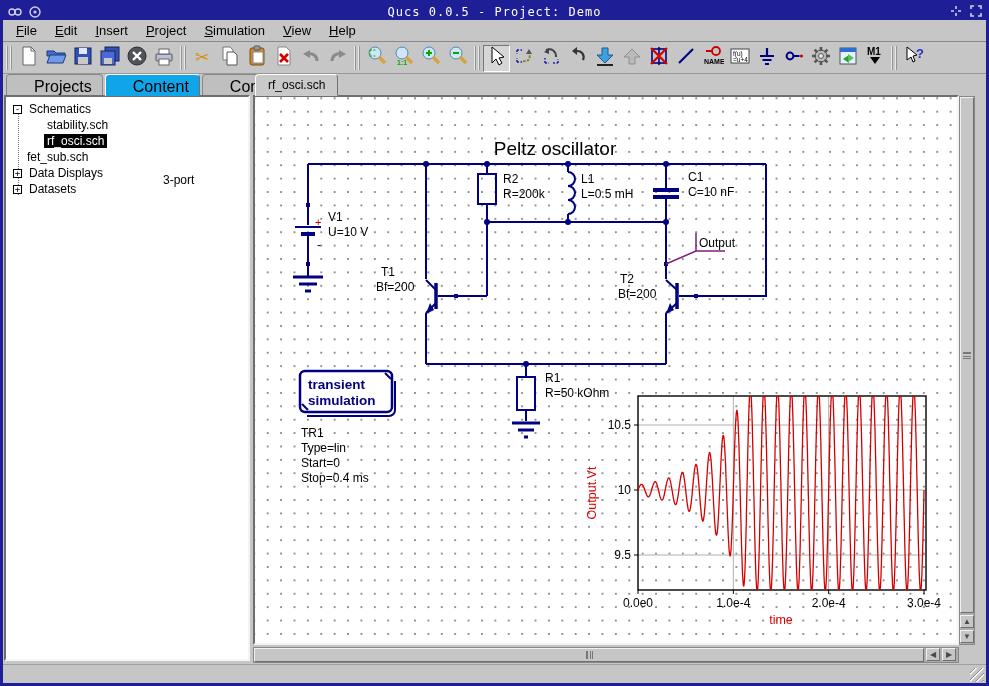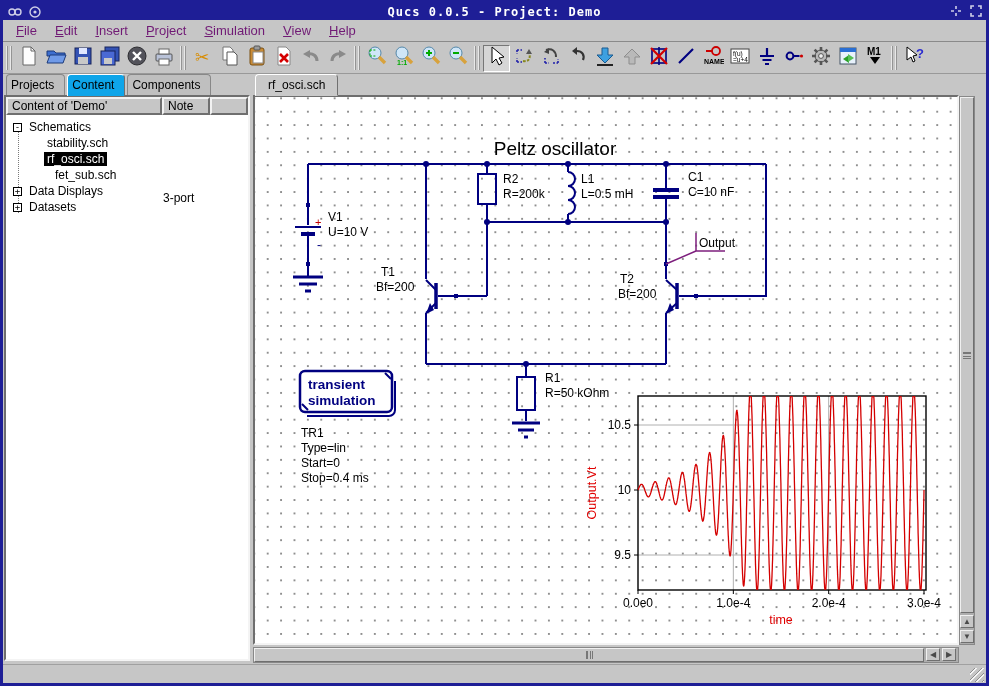--- a/index.html
+++ b/index.html
@@ -5,37 +5,37 @@
   html,body{margin:0;padding:0;background:#555;}
   *{box-sizing:border-box;}
   .win{position:relative;width:989px;height:686px;background:#c6c6c6;
        border:3px solid #1e1e96;font-family:"Liberation Sans",sans-serif;
        overflow:hidden;}
   
   .titlebar{position:absolute;left:0;top:0;width:983px;height:17px;background:#1e1e96;
             display:flex;align-items:center;color:#fff;}
   .tb-ico{width:16px;height:13px;margin-left:4px;display:flex;align-items:center;justify-content:center;}
   .title-text{position:absolute;left:0;right:0;text-align:center;
-              font-family:"DejaVu Sans Mono",monospace;font-weight:bold;font-size:12px;letter-spacing:1px;}
+              font-family:"DejaVu Sans Mono",monospace;font-weight:normal;font-size:12px;letter-spacing:1px;}
   .winbtns{position:absolute;right:2px;top:1px;display:flex;gap:3px;}
   .winbtn{width:17px;height:14px;display:flex;align-items:center;justify-content:center;}
   
   .menubar{position:absolute;left:0;top:17px;width:983px;height:22px;background:#c6c6c6;
            border-bottom:1px solid #8a8a8a;display:flex;align-items:center;padding-left:4px;}
-  .menu-item{font-size:13px;color:#701a75;padding:2px 9px;cursor:default;}
+  .menu-item{font-size:13px;color:#000000;padding:2px 9px;cursor:default;}
   .menu-item u{text-decoration:underline;}
   
   .toolbar{position:absolute;left:0;top:40px;width:983px;height:31px;background:#c6c6c6;
            border-bottom:1px solid #999;display:flex;align-items:center;}
   .tb-handle{width:6px;height:24px;margin:0 3px;border-left:2px ridge #e8e8e8;border-right:2px ridge #e8e8e8;}
   .tbtn{width:27px;height:27px;display:flex;align-items:center;justify-content:center;border:1px solid transparent;}
   .tbtn.pressed{border:1px solid;border-color:#777 #fff #fff #777;background:#d6d6d6;}
   
   .side-tabs{position:absolute;left:3px;top:71px;display:flex;}
-  .tab{height:21px;padding:3px 10px 0 4px;font-size:12px;background:#bfbfbf;
+  .tab{height:21px;padding:3px 10px 0 27px;font-size:16px;background:#bfbfbf;
        border:1px solid #888;border-bottom:none;border-top-left-radius:4px;border-top-right-radius:4px;
        margin-right:2px;color:#000;}
   .tab.active{background:#0ea5e9;border-color:#fff #707070 #c9c9c9 #fff;height:22px;position:relative;z-index:3;}
   .side-panel{position:absolute;left:1px;top:92px;width:246px;height:566px;background:#fff;
               border:2px solid;border-color:#6e6e6e #f4f4f4 #f4f4f4 #6e6e6e;}
   .panel-header{display:flex;height:18px;background:#c6c6c6;}
   .hcell{border:2px solid;border-color:#f2f2f2 #6f6f6f #6f6f6f #f2f2f2;font-size:12px;
          padding:0 4px;background:#c6c6c6;white-space:nowrap;overflow:hidden;color:#000;}
   .tree{position:relative;font-size:12px;color:#000;padding-top:4px;}
   .trow{position:relative;height:16px;display:flex;align-items:center;}
@@ -335,38 +335,33 @@
       </div>
     </div>
 
   <div class="side-tabs" id="side-tabs">
       <div class="tab">Projects</div>
       <div class="tab active">Content</div>
       <div class="tab">Components</div>
     </div>
 
   <div class="side-panel">
-    <div class="panel-header">
-      <div class="hcell" style="width:156px;">Content of 'Demo'</div>
-      <div class="hcell" style="width:48px;">Note</div>
-      <div class="hcell" style="flex:1;"></div>
-    </div>
     <div class="tree" id="tree">
       <div class="guide" style="left:12px;top:14px;height:84px;"></div>
     <div class="trow" style="padding-left: 7px;">
           <span class="expander">-</span>
           <span class="tlabel">Schematics</span>
         </div>
         <div class="trow" style="padding-left: 38px; text-align: center;">
           <span class="tlabel">stability.sch</span>
         </div>
         <div class="trow" style="padding-left: 38px;">
           <span class="tlabel selected">rf_osci.sch</span>
         </div>
-        <div class="trow" style="padding-left: 46px;">
+        <div class="trow" style="padding-left: 18px;">
           <span class="tlabel">fet_sub.sch</span>
           <span class="tnote">3-port</span>
         </div>
         <div class="trow" style="padding-left: 7px;">
           <span class="expander">+</span>
           <span class="tlabel">Data Displays</span>
         </div>
         <div class="trow" style="padding-left: 7px;">
           <span class="expander">+</span>
           <span class="tlabel">Datasets</span>

